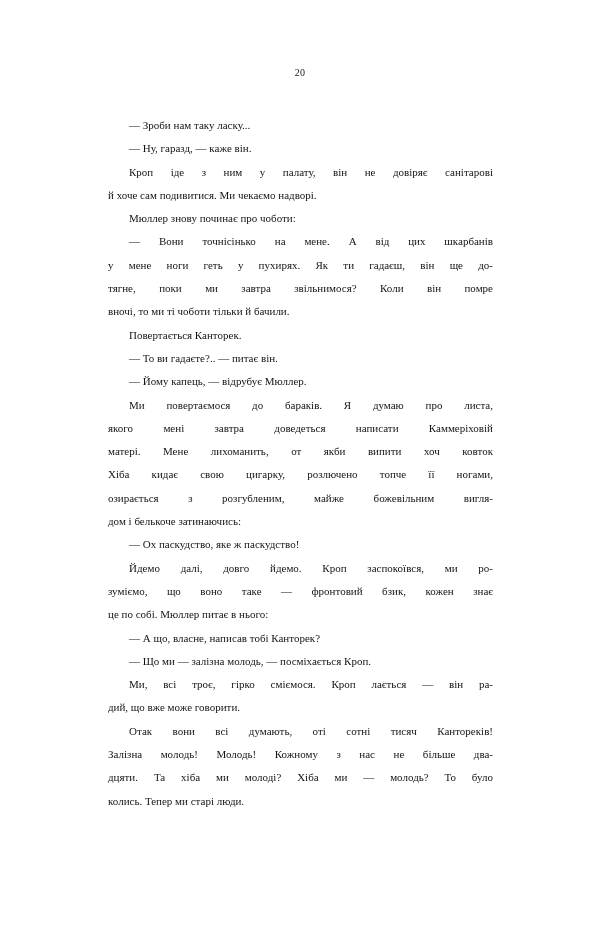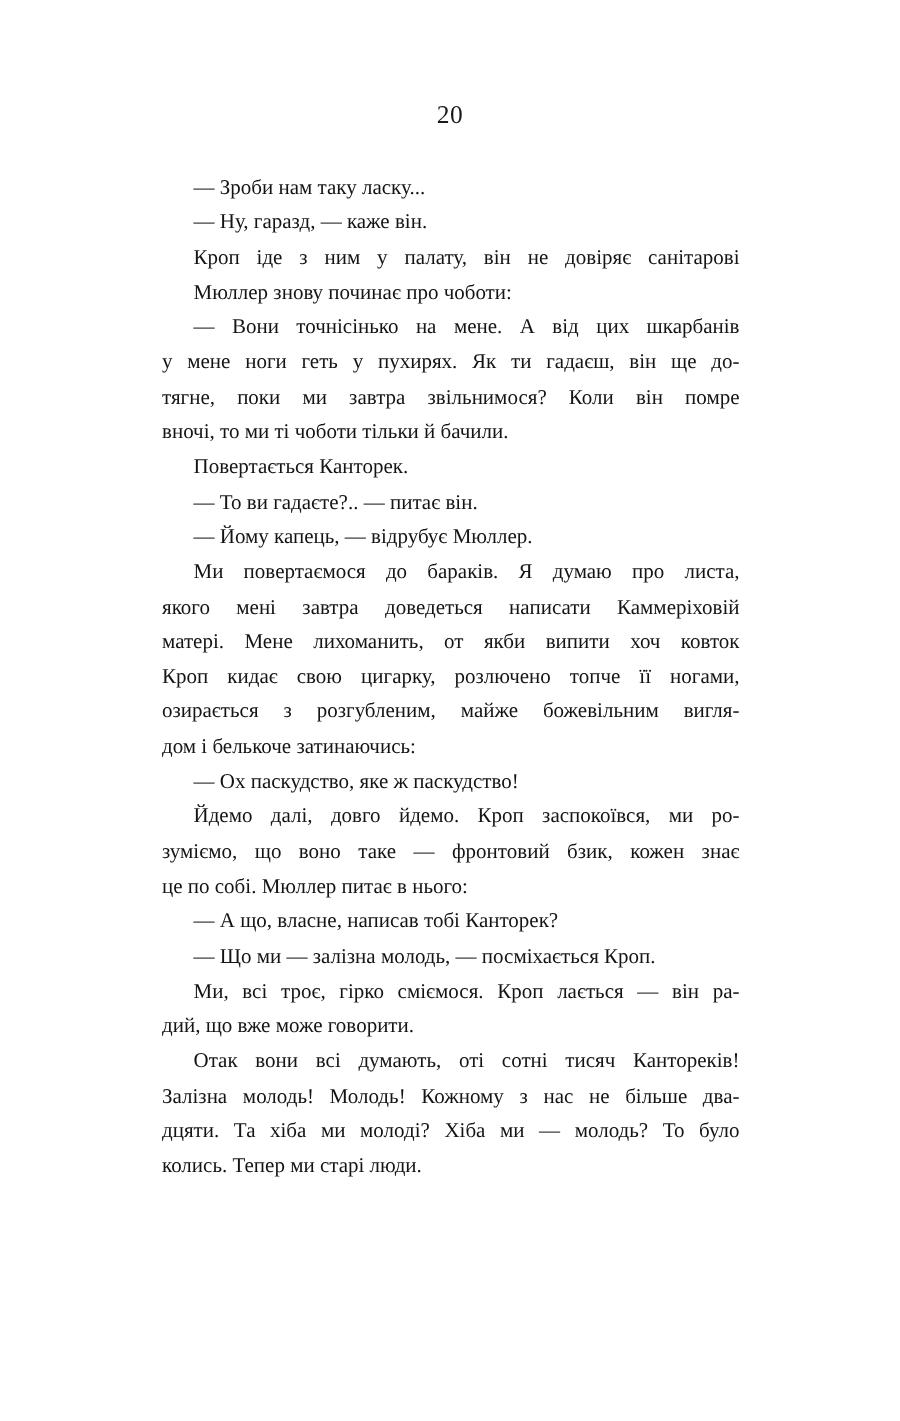--- a/index.html
+++ b/index.html
@@ -18,31 +18,31 @@
     font-family: "Liberation Serif", "DejaVu Serif", serif;
     color: #141414;
     -webkit-font-smoothing: antialiased;
   }
   .folio {
     position: absolute;
     top: 68px;
     left: 0;
     width: 600px;
     text-align: center;
-    font-size: 17px;
+    font-size: 10px;
     line-height: 1;
     color: #1a1a1a;
     letter-spacing: 0.3px;
   }
   .textblock {
     position: absolute;
     left: 108px;
     top: 114px;
     width: 385px;
-    font-size: 14px;
+    font-size: 11px;
     line-height: 23.3px;
     text-align: justify;
     text-justify: inter-word;
     hyphens: manual;
     color: #141414;
   }
   .para {
     margin: 0;
     text-indent: 21px;
     text-align: justify;
@@ -71,20 +71,21 @@
 
   <div class="textblock" id="textblock">
       <div class="para" style="text-indent: 0px;">
         <span class="jline ragged indent">— Зроби нам таку ласку...</span>
       </div>
       <div class="para" style="text-indent: 0px; font-family: Liberation Serif, serif;">
         <span class="jline ragged indent">— Ну, гаразд, — каже він.</span>
       </div>
       <div class="para" style="text-indent: 0px;">
         <span class="jline indent">Кроп іде з ним у палату, він не довіряє санітарові</span>
+        <span class="jline ragged">й хоче сам подивитися. Ми чекаємо надворі.</span>
       </div>
       <div class="para" style="text-indent: 0px;">
         <span class="jline ragged indent">Мюллер знову починає про чоботи:</span>
       </div>
       <div class="para" style="text-indent: 0px;">
         <span class="jline indent">— Вони точнісінько на мене. А від цих шкарбанів</span>
         <span class="jline">у мене ноги геть у пухирях. Як ти гадаєш, він ще до-</span>
         <span class="jline">тягне, поки ми завтра звільнимося? Коли він помре</span>
         <span class="jline ragged">вночі, то ми ті чоботи тільки й бачили.</span>
       </div>
@@ -94,21 +95,21 @@
       <div class="para" style="text-indent: 0px;">
         <span class="jline ragged indent">— То ви гадаєте?.. — питає він.</span>
       </div>
       <div class="para" style="text-indent: 0px;">
         <span class="jline ragged indent">— Йому капець, — відрубує Мюллер.</span>
       </div>
       <div class="para" style="text-indent: 0px;">
         <span class="jline indent">Ми повертаємося до бараків. Я думаю про листа,</span>
         <span class="jline">якого мені завтра доведеться написати Каммеріховій</span>
         <span class="jline">матері. Мене лихоманить, от якби випити хоч ковток</span>
-        <span class="jline">Кроп кидає свою цигарку, розлючено топче її ногами,</span>
+        <span class="jline">Хіба кидає свою цигарку, розлючено топче її ногами,</span>
         <span class="jline">озирається з розгубленим, майже божевільним вигля-</span>
         <span class="jline ragged">дом і белькоче затинаючись:</span>
       </div>
       <div class="para" style="text-indent: 0px;">
         <span class="jline ragged indent">— Ох паскудство, яке ж паскудство!</span>
       </div>
       <div class="para" style="text-indent: 0px;">
         <span class="jline indent">Йдемо далі, довго йдемо. Кроп заспокоївся, ми ро-</span>
         <span class="jline">зуміємо, що воно таке — фронтовий бзик, кожен знає</span>
         <span class="jline ragged">це по собі. Мюллер питає в нього:</span>

